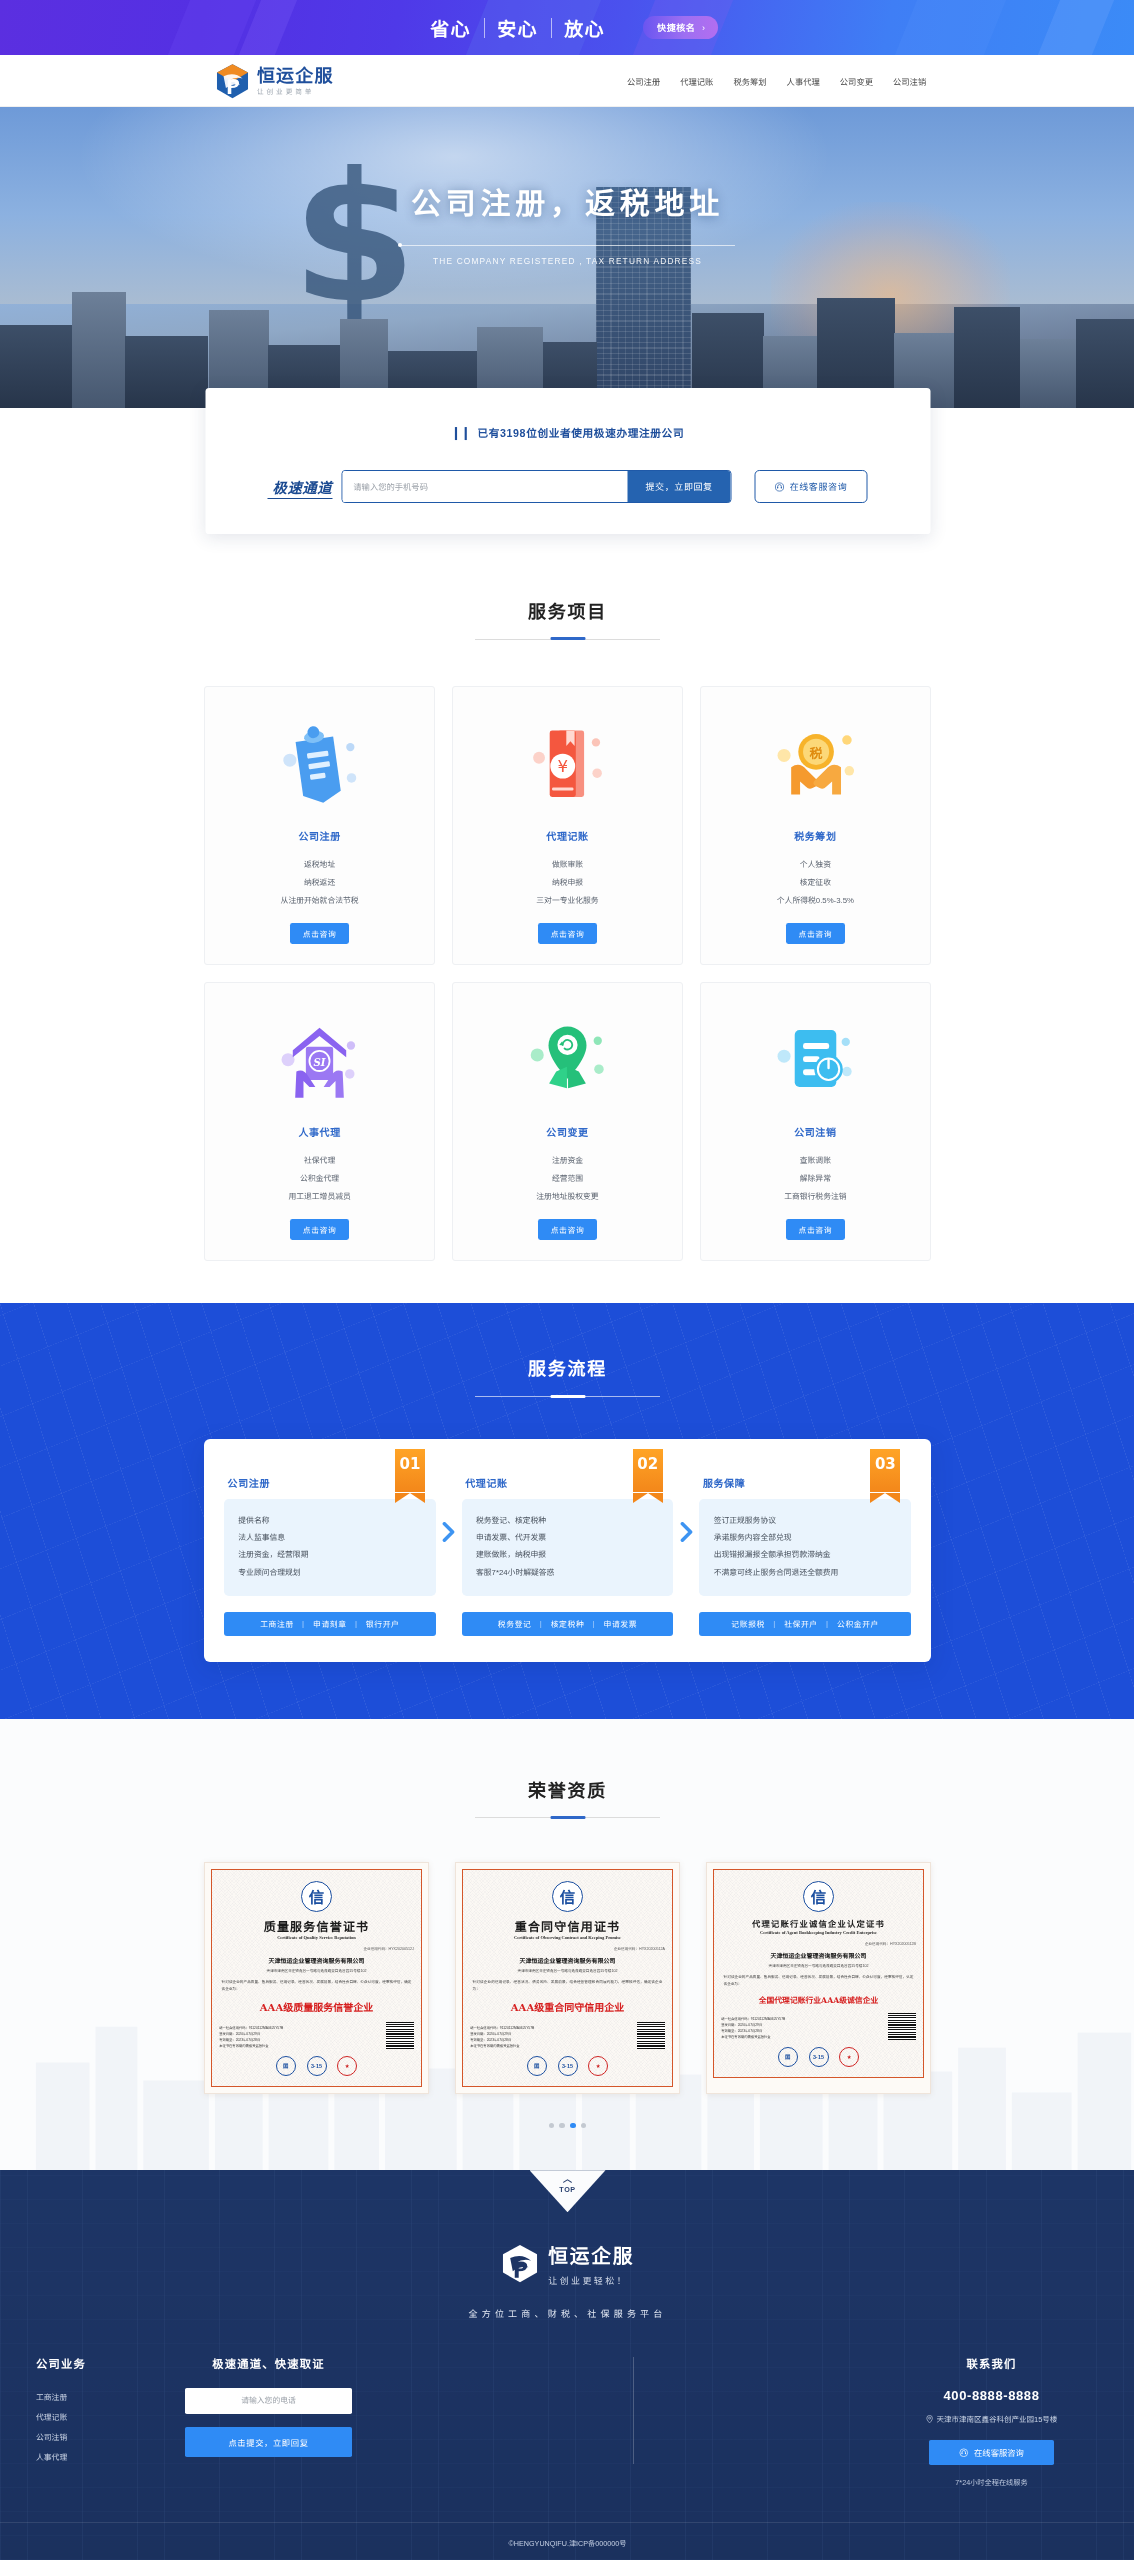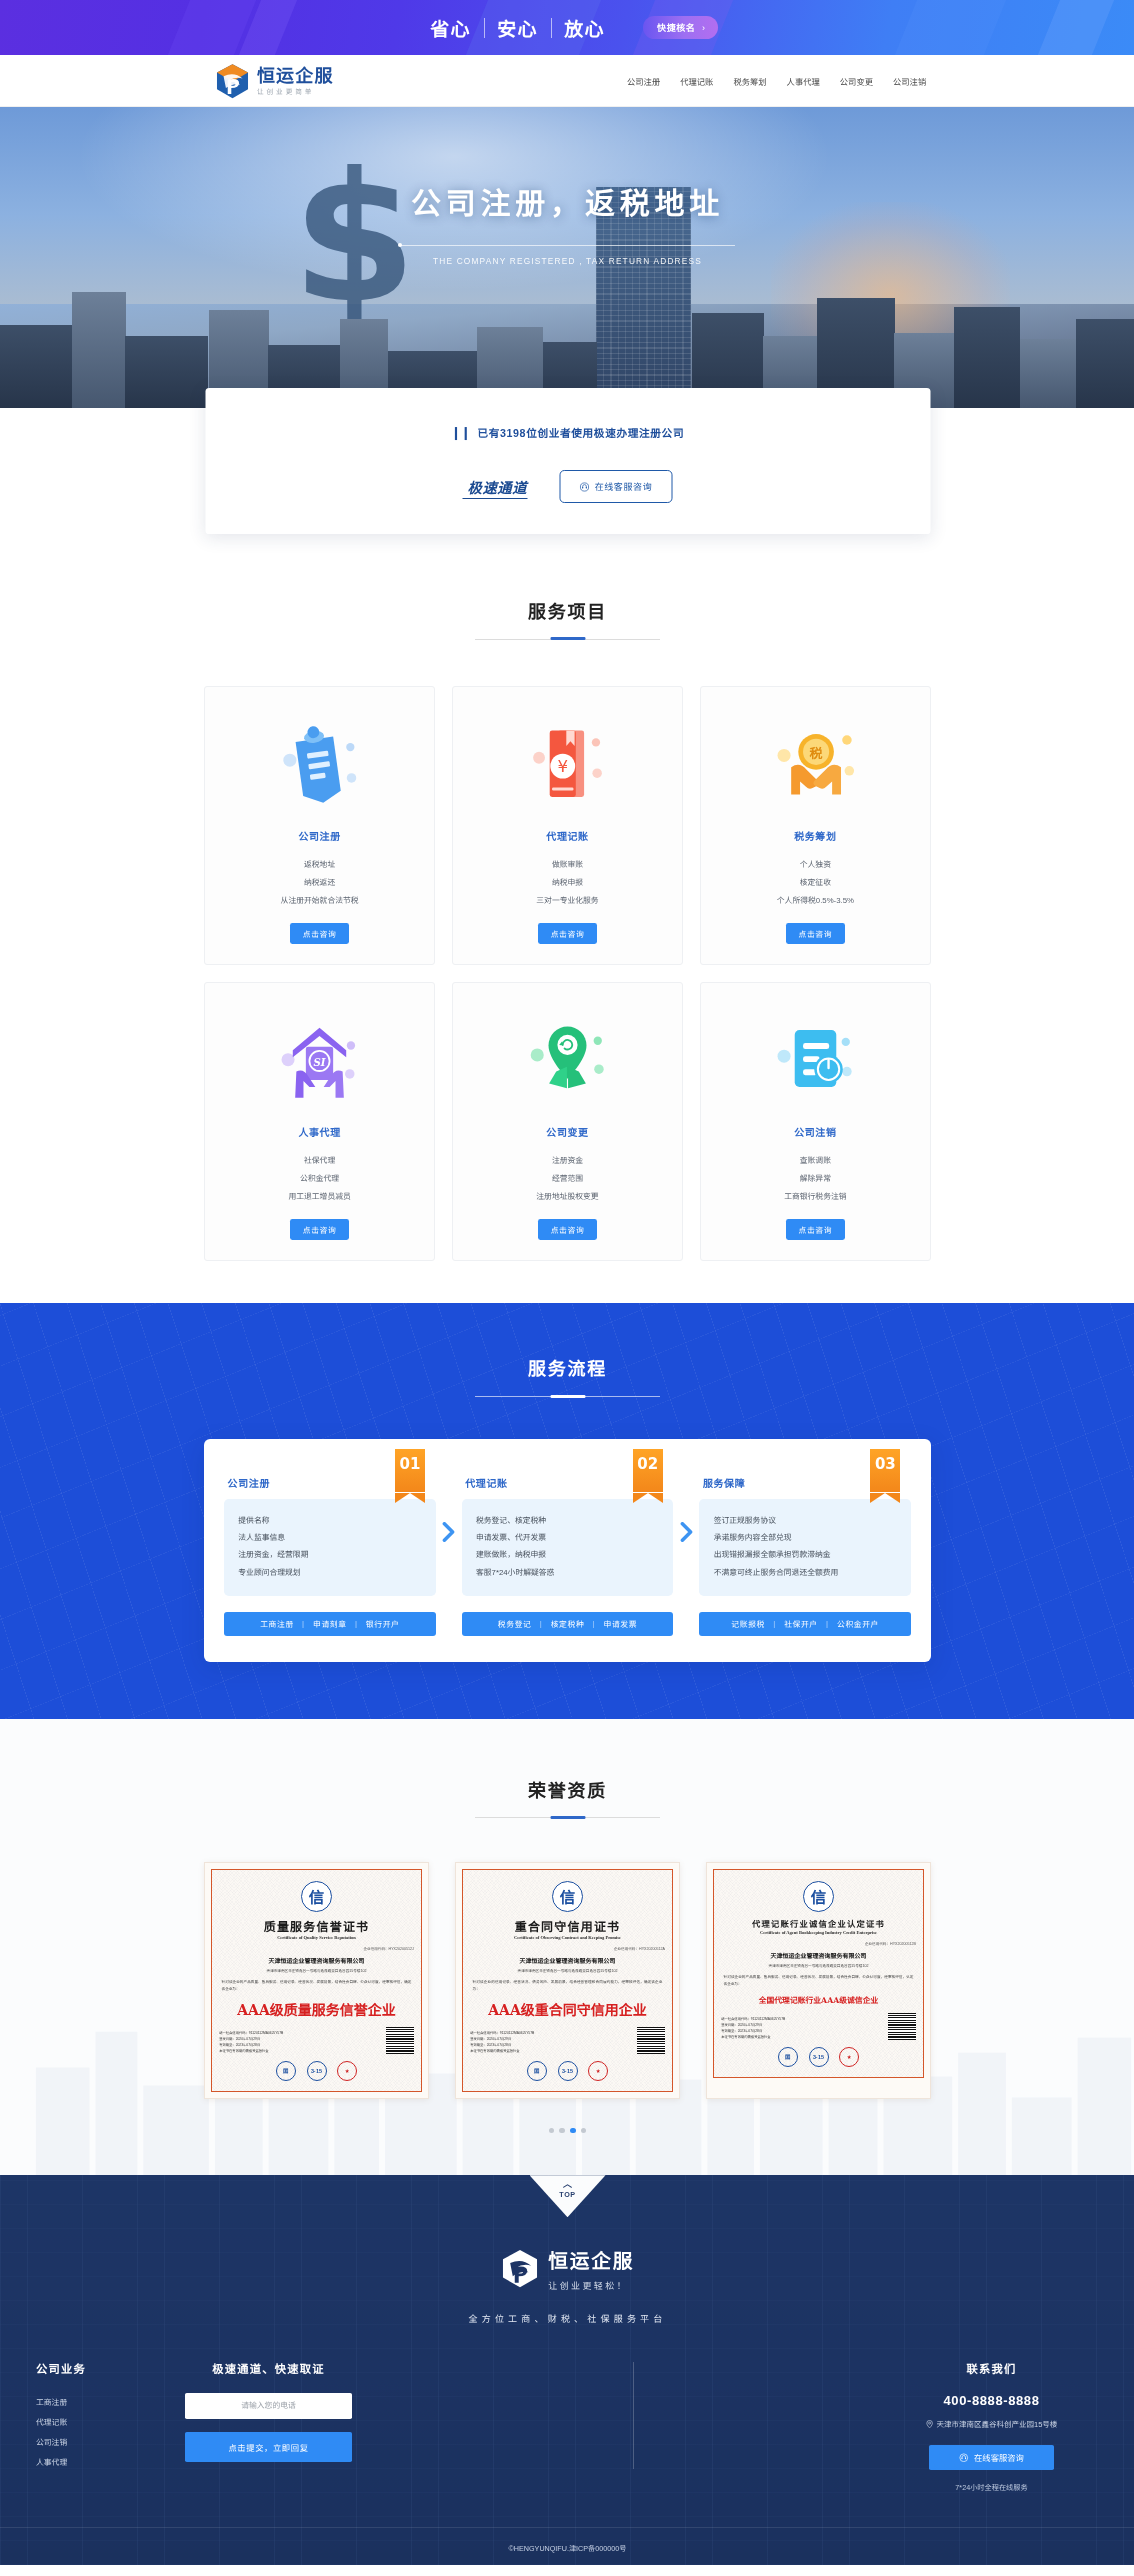--- a/index.html
+++ b/index.html
@@ -162,21 +162,21 @@
     text-align:center; }
   .cert-seal { width:31px; height:31px; border-radius:50%; border:1.8px solid #1b4fa0;
     margin:2.4px auto 4.8px; display:flex; align-items:center; justify-content:center;
     color:#1b4fa0; font-size:15.5px; font-weight:700; background:#fff; }
   .cert-cn { font-size:12px; font-weight:700; color:#1a1a1a; letter-spacing:1.2px; font-family:"DejaVu Serif",serif; }
   .cert-en { font-size:4.5px; color:#2b2b2b; margin-top:1.8px; font-family:"Liberation Serif",serif; font-weight:700; }
   .cert-code { font-size:3.6px; color:#555; text-align:right; margin-top:6px; }
   .cert-company { font-size:6px; font-weight:700; color:#111; margin-top:4.8px; }
   .cert-addr { font-size:3.6px; color:#444; margin-top:3px; }
   .cert-desc { font-size:3.6px; color:#3b3b3b; line-height:6.6px; margin-top:6px; text-align:justify; padding:0 2.4px; }
-  .cert-award { font-size:14px; font-weight:700; color:#d62020; margin-top:7.2px;
+  .cert-award { font-size:10px; font-weight:700; color:#d62020; margin-top:7.2px;
     letter-spacing:0px; font-family:"DejaVu Serif",serif; }
   .cert-meta { display:flex; justify-content:space-between; align-items:flex-end; margin-top:7.2px; }
   .cert-meta .lines { text-align:left; font-size:3.3px; color:#333; line-height:6px; }
   .qr { width:27.4px; height:27.4px; background:
       repeating-linear-gradient(0deg,#111 0 1.2px,#fff 1.2px 2.4px),
       repeating-linear-gradient(90deg,#111 0 1.2px,#fff 1.2px 2.4px); }
   .cert-stamps { display:flex; justify-content:center; gap:10.7px; margin-top:7.2px; padding-bottom:2.4px; }
   .stamp { width:20px; height:20px; border-radius:50%; border:1.2px solid #1b4fa0; color:#1b4fa0;
     font-size:5.4px; font-weight:700; display:flex; align-items:center; justify-content:center; }
   .stamp.red { border-color:#cf2222; color:#cf2222; }
@@ -315,20 +315,24 @@
     </div>
   </div>
 
   <div class="search-card">
     <div class="sc-head">
       <span class="quote-mark">❙❙</span>
       <span>已有3198位创业者使用极速办理注册公司</span>
     </div>
     <div class="sc-row">
       <div class="fast-label">极速通道</div>
+      <div class="input-group">
+        <input class="phone-input" type="text" placeholder="请输入您的手机号码" value="" style="">
+        <button class="submit-btn">提交，立即回复</button>
+      </div>
       <button class="kefu-btn">
         <svg width="10" height="10" viewBox="0 0 20 20">
           <circle cx="10" cy="10" r="8.2" fill="none" stroke="#1f59a8" stroke-width="1.4"></circle>
           <path d="M6.4 11.4 V8.8 a3.6 3.6 0 0 1 7.2 0 v2.6" fill="none" stroke="#1f59a8" stroke-width="1.4"></path>
           <rect x="5.2" y="9.6" width="2.2" height="3.6" rx="1" fill="#1f59a8"></rect>
           <rect x="12.6" y="9.6" width="2.2" height="3.6" rx="1" fill="#1f59a8"></rect>
         </svg>
         <span>在线客服咨询</span>
       </button>
     </div>

